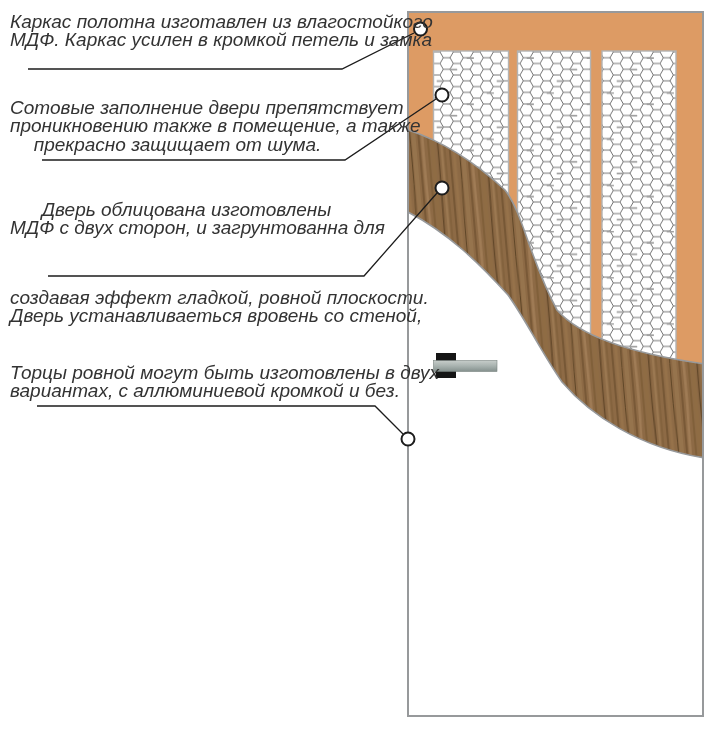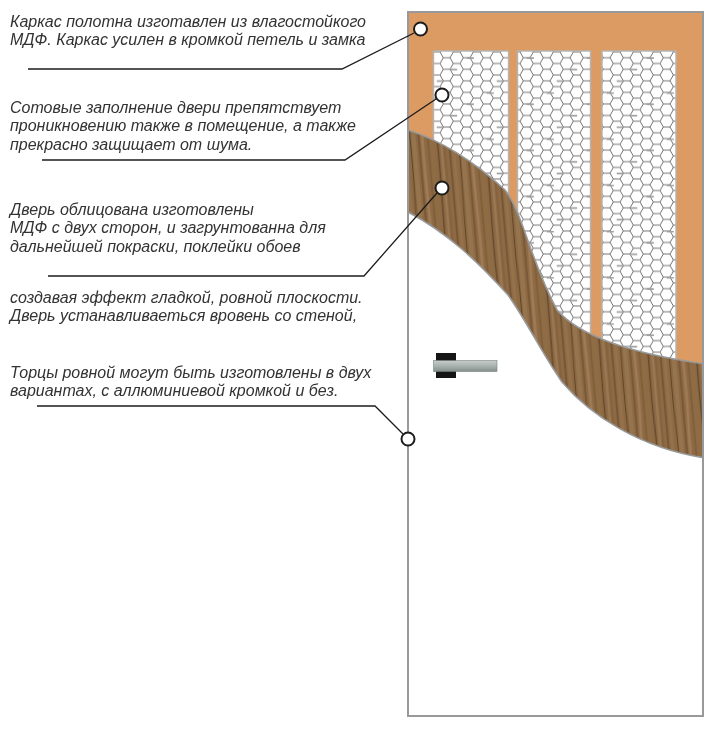--- a/index.html
+++ b/index.html
@@ -14,22 +14,22 @@
     --text-color:#333333;
     --handle-black:#151515;
     --handle-gray:#a8b2af;
   }
   html,body{margin:0;padding:0;background:#fff;}
   #canvas{
     position:relative;width:717px;height:732px;background:#fff;
     font-family:"Liberation Sans","DejaVu Sans",sans-serif;overflow:hidden;
   }
   .note{
-    position:absolute;text-align:left;font-style:italic;
-    font-size:16px;line-height:18.4px;color:var(--text-color);
+    position:absolute;text-align:center;font-style:italic;
+    font-size:19px;line-height:18.4px;color:var(--text-color);
   }
   .note div{white-space:nowrap;}
   #illustration{position:absolute;left:0;top:0;}
 </style>
 </head>
 <body>
 
 <div id="canvas">
 
   <svg id="illustration" width="717" height="732" viewBox="0 0 717 732">
@@ -136,21 +136,20 @@
 
   <div class="note" style="left:10px;top:99px;width:335px">
     <div>Сотовые заполнение двери препятствует</div>
     <div>проникновению также в помещение, а также</div>
     <div>прекрасно защищает от шума.</div>
   </div>
 
   <div class="note" style="left:10px;top:201px;width:353px">
     <div>Дверь облицована изготовлены</div>
     <div>МДФ с двух сторон, и загрунтованна для</div>
-    <div>дальнейшей покраски, поклейки обоев</div>
   </div>
 
   <div class="note" style="left:10px;top:289px;width:353px">
     <div>создавая эффект гладкой, ровной плоскости.</div>
     <div>Дверь устанавливаеться вровень со стеной,</div>
   </div>
 
   <div class="note" style="left:10px;top:364px;width:345px">
     <div>Торцы ровной могут быть изготовлены в двух</div>
     <div>вариантах, с аллюминиевой кромкой и без.</div>

